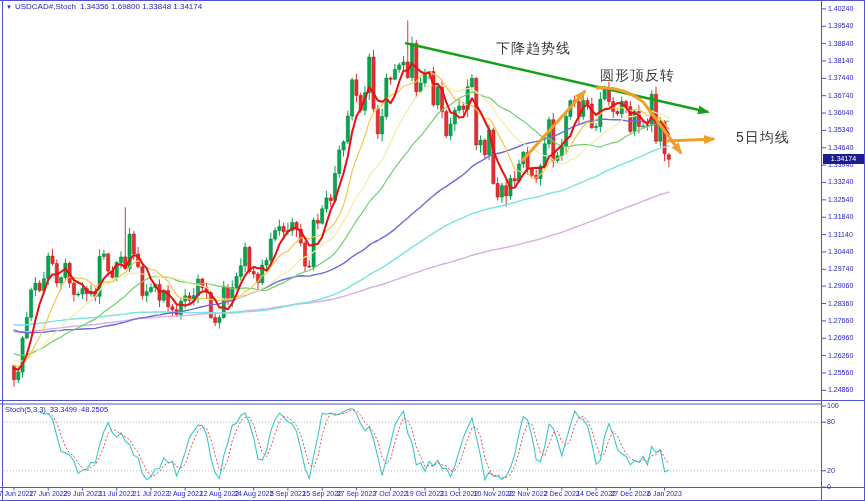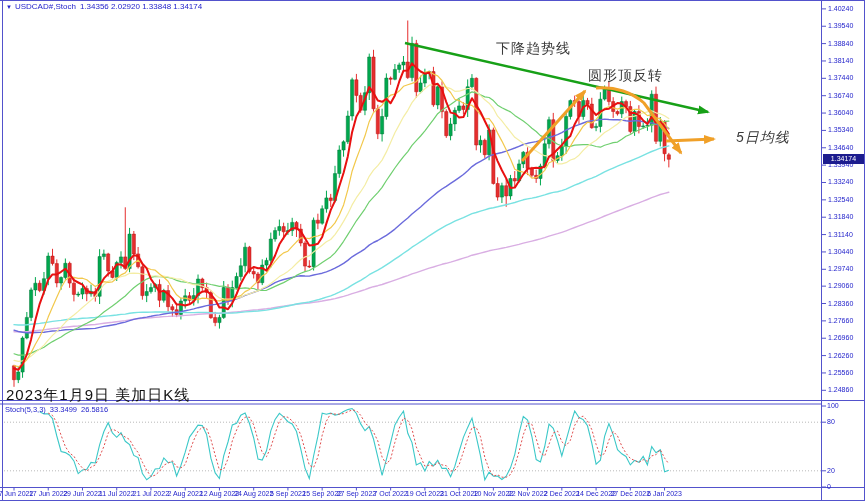--- a/index.html
+++ b/index.html
@@ -4,22 +4,22 @@
 <style>
   html,body{margin:0;padding:0;background:#fff;}
   .screen{position:relative;width:865px;height:501px;background:#ffffff;overflow:hidden;
           font-family:"Liberation Sans",sans-serif;}
   svg{position:absolute;left:0;top:0;}
   .quote{position:absolute;left:6px;top:2px;font-size:8px;color:#2323cb;white-space:nowrap;z-index:6;}
   .quote .tri{font-size:6px;margin-right:3px;color:#2323cb;}
   .quote span{margin-right:4px;}
   .ann{position:absolute;color:#3a3a3a;font-size:14px;white-space:nowrap;z-index:7;letter-spacing:1px;}
   .ann-trend{left:496px;top:40px;}
-  .ann-round{left:588px;top:67px;}
-  .ann-ma5{left:736px;top:129px;font-style:italic;}
+  .ann-round{left:600px;top:67px;}
+  .ann-ma5{left:736px;top:129px;}
   .datenote{position:absolute;left:6px;top:386px;font-size:15px;color:#111;z-index:7;letter-spacing:1px;}
   .badge{position:absolute;left:823px;width:41px;height:10px;background:#1c1c8e;color:#fff;
          font-size:7px;line-height:10px;text-align:center;z-index:8;}
   .axis-label{position:absolute;left:828px;font-size:7px;color:#2323cb;white-space:nowrap;z-index:5;}
   .date-label{position:absolute;font-size:7px;color:#2323cb;white-space:nowrap;z-index:5;transform:translateX(-50%);}
   .stoch-scale{position:absolute;left:827px;font-size:7px;color:#2323cb;z-index:5;}
   .stochlabel{position:absolute;left:5px;top:405px;font-size:7.5px;color:#2323cb;z-index:6;}
   .stochlabel span{margin-right:4px;}
 </style>
 </head>
@@ -116,27 +116,26 @@
       <line x1="459.12" y1="487.5" x2="459.12" y2="490.5" stroke="#5252cc" stroke-width="1"></line>
       <line x1="493.36" y1="487.5" x2="493.36" y2="490.5" stroke="#5252cc" stroke-width="1"></line>
       <line x1="527.6" y1="487.5" x2="527.6" y2="490.5" stroke="#5252cc" stroke-width="1"></line>
       <line x1="561.84" y1="487.5" x2="561.84" y2="490.5" stroke="#5252cc" stroke-width="1"></line>
       <line x1="596.08" y1="487.5" x2="596.08" y2="490.5" stroke="#5252cc" stroke-width="1"></line>
       <line x1="630.32" y1="487.5" x2="630.32" y2="490.5" stroke="#5252cc" stroke-width="1"></line>
       <line x1="664.5600000000001" y1="487.5" x2="664.5600000000001" y2="490.5" stroke="#5252cc" stroke-width="1"></line>
     </svg>
 
   <div class="quote">
-    <span class="tri">▼</span><span>USDCAD#,Stoch</span><span>1.34356 2.02920 1.33848 1.34174</span>
+    <span class="tri">▼</span><span>USDCAD#,Stoch</span><span>1.34356 1.69800 1.33848 1.34174</span>
   </div>
 
   <div class="ann ann-trend">下降趋势线</div>
   <div class="ann ann-round">圆形顶反转</div>
   <div class="ann ann-ma5">5日均线</div>
-  <div class="datenote">2023年1月9日 美加日K线</div>
 
   <div class="badge" id="price-badge" style="top: 154.325px;">1.34174</div>
 
   <div id="price-axis">
       <div class="axis-label" style="top: 4.888px;">1.40240</div>
       <div class="axis-label" style="top: 22.248px;">1.39540</div>
       <div class="axis-label" style="top: 39.608px;">1.38840</div>
       <div class="axis-label" style="top: 56.968px;">1.38140</div>
       <div class="axis-label" style="top: 74.328px;">1.37440</div>
       <div class="axis-label" style="top: 91.688px;">1.36740</div>
@@ -153,21 +152,21 @@
       <div class="axis-label" style="top: 282.152px;">1.29060</div>
       <div class="axis-label" style="top: 299.512px;">1.28360</div>
       <div class="axis-label" style="top: 316.872px;">1.27660</div>
       <div class="axis-label" style="top: 334.232px;">1.26960</div>
       <div class="axis-label" style="top: 351.592px;">1.26260</div>
       <div class="axis-label" style="top: 368.952px;">1.25560</div>
       <div class="axis-label" style="top: 386.312px;">1.24860</div>
     </div>
 
   <div class="stochlabel">
-    <span>Stoch(5,3,3)</span><span>33.3499</span><span>26.5816</span>
+    <span>Stoch(5,3,3)</span><span>33.3499</span><span>48.2505</span>
   </div>
 
   <div id="stoch-axis">
       <div class="stoch-scale" style="top: 402px;">100</div>
       <div class="stoch-scale" style="top: 418.2px;">80</div>
       <div class="stoch-scale" style="top: 466.8px;">20</div>
       <div class="stoch-scale" style="top: 483px;">0</div>
     </div>
   <div id="date-axis">
       <div class="date-label" style="left: 16px; top: 490px;">7 Jun 2022</div>

